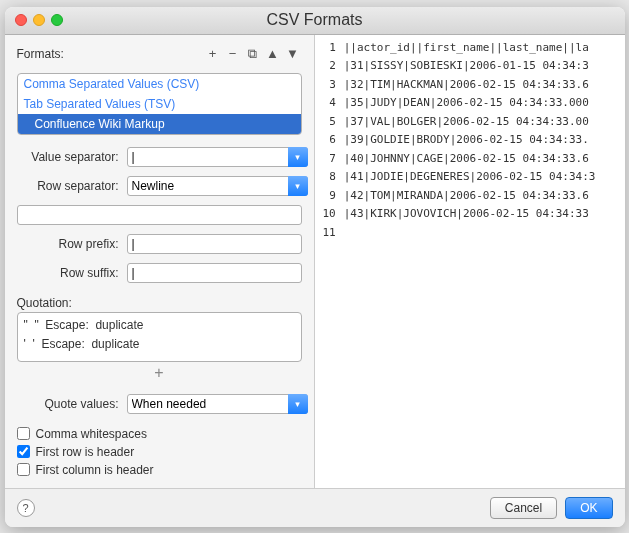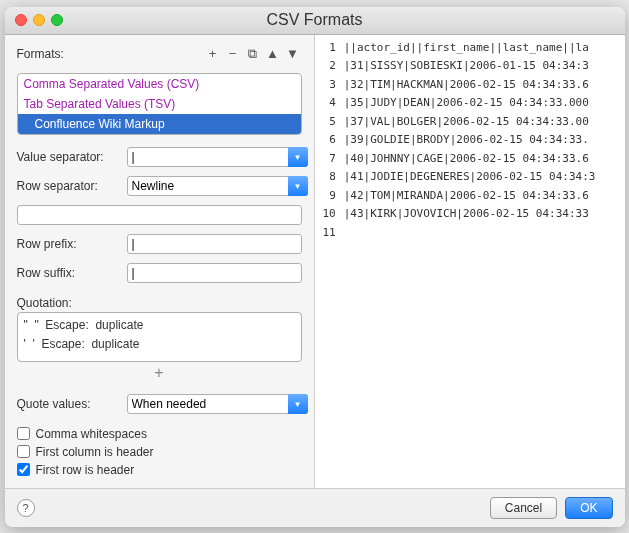--- a/index.html
+++ b/index.html
@@ -100,37 +100,38 @@
     .formats-list {
       border: 1px solid #b0b0b0;
       background: #fff;
       border-radius: 4px;
       overflow: hidden;
       margin-bottom: 6px;
     }
     .format-item {
       padding: 3px 6px;
       font-size: 12px;
-      color: #a21caf;
+      color: #3b82f6;
       cursor: pointer;
     }
     .format-item.selected {
       background: #316fce;
       color: #fff;
       padding-left: 17px;
     }
     .form-row {
       display: flex;
       align-items: center;
       margin-bottom: 3px;
     }
     .form-label {
       width: 110px;
       font-size: 12px;
       color: #333;
+      text-align: right;
       padding-right: 8px;
       flex-shrink: 0;
     }
     .form-input {
       flex: 1;
       height: 20px;
       border: 1px solid #b0b0b0;
       border-radius: 3px;
       font-size: 12px;
       padding: 0 4px;
@@ -379,26 +380,26 @@
             <div class="dropdown-arrow">▾</div>
           </div>
         </div>
 
         <div class="checkboxes-section">
           <div class="checkbox-row">
             <input type="checkbox" style="">
             <span>Comma whitespaces</span>
           </div>
           <div class="checkbox-row">
+            <input type="checkbox" checked="" style="">
+            <span>First row is header</span>
+          </div>
+          <div class="checkbox-row">
             <input type="checkbox" style="">
             <span>First column is header</span>
-          </div>
-          <div class="checkbox-row">
-            <input type="checkbox" checked="" style="">
-            <span>First row is header</span>
           </div>
         </div>
 
       </div>
 
       <div class="right-panel">
         <div class="preview-content">
           <table class="preview-table">
             <tbody>
               <tr>

